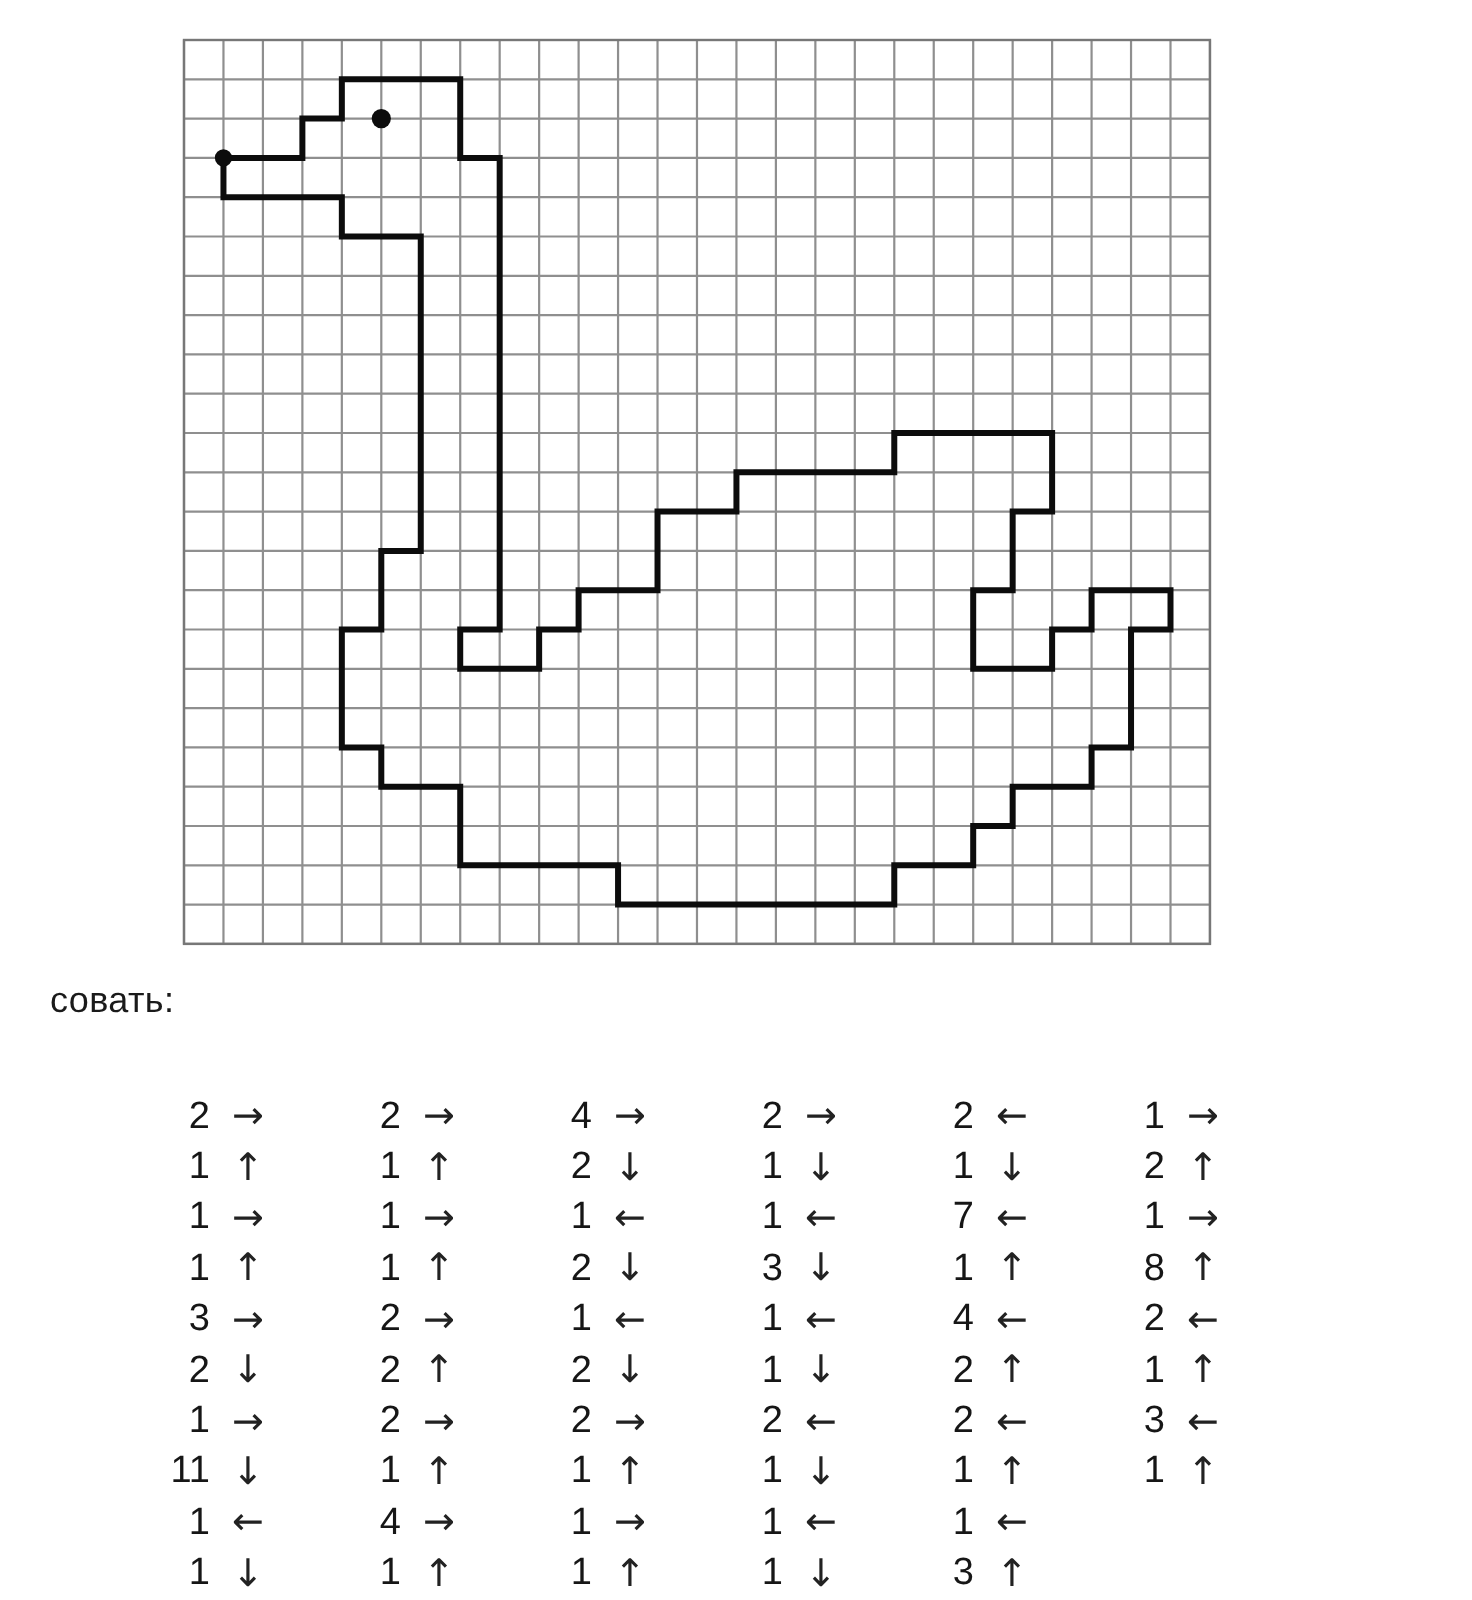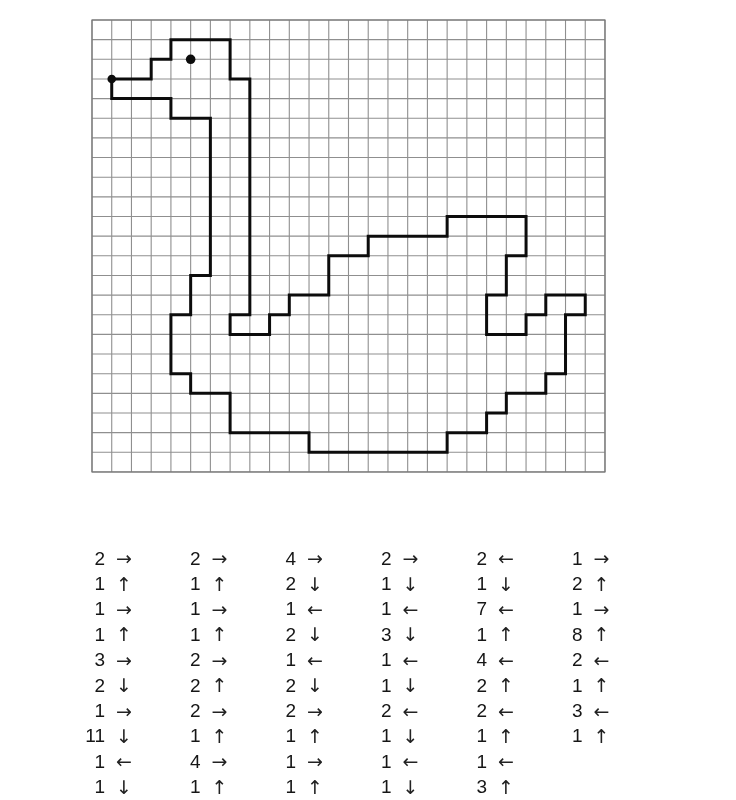--- a/index.html
+++ b/index.html
@@ -89,20 +89,21 @@
         <line x1="92" y1="452.29999999999995" x2="604.98" y2="452.29999999999995"></line>
         <line x1="92" y1="471.95" x2="604.98" y2="471.95"></line>
       </g>
       <rect x="92" y="20" width="512.98" height="451.95" fill="none" stroke="#777777" stroke-width="1.2"></rect>
       <path d="M 111.73 78.94999999999999 L 151.19 78.94999999999999 L 151.19 59.3 L 170.92000000000002 59.3 L 170.92000000000002 39.65 L 230.11 39.65 L 230.11 78.94999999999999 L 249.84 78.94999999999999 L 249.84 314.75 L 230.11 314.75 L 230.11 334.4 L 269.57 334.4 L 269.57 314.75 L 289.3 314.75 L 289.3 295.09999999999997 L 328.76 295.09999999999997 L 328.76 255.79999999999998 L 368.22 255.79999999999998 L 368.22 236.14999999999998 L 447.14 236.14999999999998 L 447.14 216.5 L 526.06 216.5 L 526.06 255.79999999999998 L 506.33 255.79999999999998 L 506.33 295.09999999999997 L 486.6 295.09999999999997 L 486.6 334.4 L 526.06 334.4 L 526.06 314.75 L 545.79 314.75 L 545.79 295.09999999999997 L 585.25 295.09999999999997 L 585.25 314.75 L 565.52 314.75 L 565.52 373.7 L 545.79 373.7 L 545.79 393.34999999999997 L 506.33 393.34999999999997 L 506.33 413 L 486.6 413 L 486.6 432.65 L 447.14 432.65 L 447.14 452.29999999999995 L 309.03 452.29999999999995 L 309.03 432.65 L 230.11 432.65 L 230.11 393.34999999999997 L 190.65 393.34999999999997 L 190.65 373.7 L 170.92000000000002 373.7 L 170.92000000000002 314.75 L 190.65 314.75 L 190.65 275.45 L 210.38 275.45 L 210.38 118.25 L 170.92000000000002 118.25 L 170.92000000000002 98.6 L 111.73 98.6 L 111.73 78.94999999999999 Z" fill="none" stroke="#0c0c0c" stroke-width="3" stroke-linejoin="miter"></path>
       <circle cx="111.73" cy="78.94999999999999" r="4.3" fill="#0c0c0c"></circle>
       <circle cx="190.65" cy="59.3" r="4.8" fill="#0c0c0c"></circle>
     </svg>
 
   <div class="instruction">
+    <div class="l2">совать:</div>
   </div>
 
   <div class="moves">
       <div class="move">
         <span class="num">2</span>
         <span class="arr">→</span>
       </div>
       <div class="move">
         <span class="num">1</span>
         <span class="arr">↑</span>

